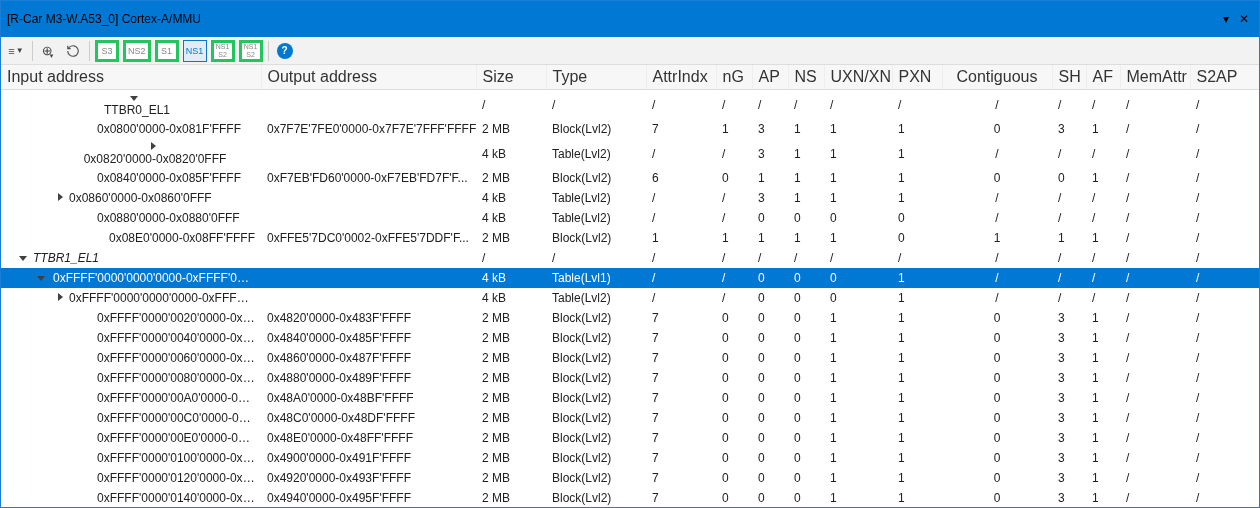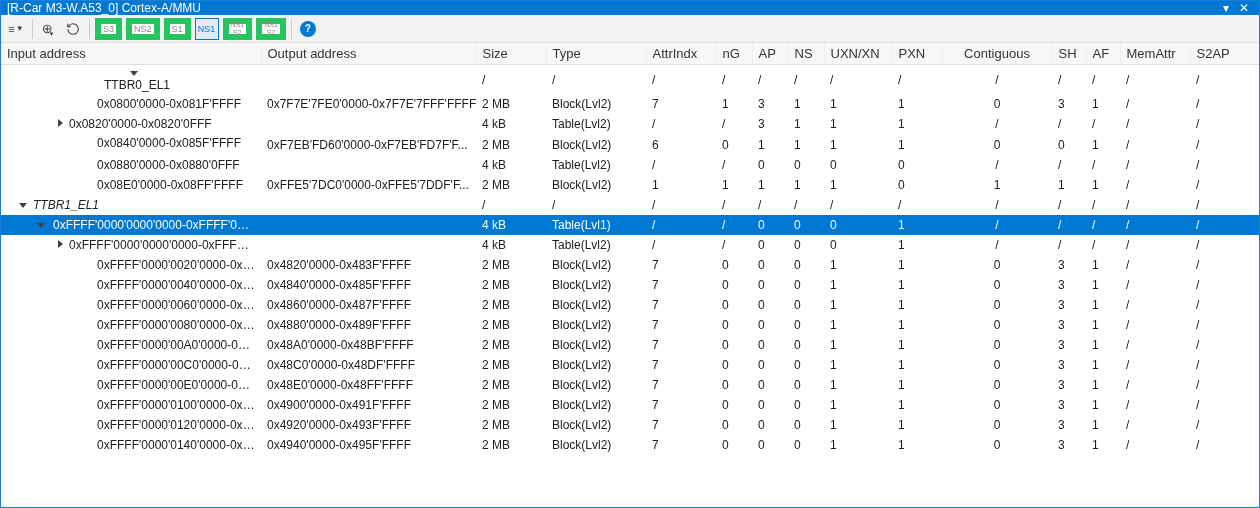--- a/index.html
+++ b/index.html
@@ -8,23 +8,23 @@
     font-family: "Segoe UI", Tahoma, sans-serif;
     font-size: 12px;
     color: #202020;
     background: #fafafa;
     width: 1260px;
     height: 508px;
     overflow: hidden;
     border: 1px solid #1a7ed6;
   }
   .titlebar {
-    height: 14px;
+    height: 36px;
     background: #0078d4;
-    color: #ffffff;
+    color: #000000;
     display: flex;
     align-items: center;
     padding: 0 6px;
     font-size: 12px;
   }
   .titlebar .title { flex: 1; }
   .titlebar .btn {
     width: 18px; height: 18px;
     display: flex; align-items: center; justify-content: center;
     cursor: pointer;
@@ -44,21 +44,21 @@
     min-width: 22px;
     display: flex; align-items: center; justify-content: center;
     border: 1px solid transparent;
     background: transparent;
     cursor: pointer;
     font-size: 11px;
     color: #444;
     padding: 0 2px;
   }
   .toolbar .tbtn.box {
-    border: 6px solid #22c55e;
+    border: 3px solid #22c55e;
     background: #fff;
     font-size: 9px;
     min-width: 24px;
     color: #888;
   }
   .toolbar .tbtn.box.active {
     border: 1px solid #0078d4;
     background: #e0ecf8;
     color: #0078d4;
   }
@@ -83,21 +83,21 @@
   }
   thead th {
     position: sticky; top: 0;
     background: #f7f7f7;
     border-bottom: 1px solid #ddd;
     border-right: 1px solid #eee;
     text-align: left;
     font-weight: 400;
     padding: 3px 6px;
     height: 20px;
-    font-size: 13px;
+    font-size: 16px;
     color: #333;
     white-space: nowrap;
     overflow: hidden;
   }
   tbody td {
     padding: 2px 6px;
     height: 20px;
     white-space: nowrap;
     overflow: hidden;
     text-overflow: clip;
@@ -263,85 +263,105 @@
           <td class="c-ns">1</td>
           <td class="c-uxn">1</td>
           <td class="c-pxn">1</td>
           <td class="c-contig">0</td>
           <td class="c-sh">3</td>
           <td class="c-af">1</td>
           <td class="c-memattr">/</td>
           <td class="c-s2ap">/</td>
         </tr>
         <tr>
-          <td class="c-input"><span class="tree" style="padding-left: 48px;">
+          <td class="c-input"><span class="tree" style="padding-left: 48px; flex-direction: column;">
               <span class="toggle right"></span>
               <span class="label">0x0820'0000-0x0820'0FFF</span>
             </span></td>
           <td class="c-output"></td>
           <td class="c-size">4 kB</td>
           <td class="c-type">Table(Lvl2)</td>
           <td class="c-attr">/</td>
           <td class="c-ng">/</td>
           <td class="c-ap">3</td>
           <td class="c-ns">1</td>
           <td class="c-uxn">1</td>
           <td class="c-pxn">1</td>
           <td class="c-contig">/</td>
           <td class="c-sh">/</td>
           <td class="c-af">/</td>
           <td class="c-memattr">/</td>
           <td class="c-s2ap">/</td>
         </tr>
         <tr>
-          <td class="c-input"><span class="tree" style="padding-left: 76px; align-items: flex-end;">
+          <td class="c-input"><span class="tree" style="padding-left: 76px;">
               <span class="toggle none"></span>
               <span class="label">0x0840'0000-0x085F'FFFF</span>
             </span></td>
           <td class="c-output">0xF7EB'FD60'0000-0xF7EB'FD7F'F...</td>
           <td class="c-size">2 MB</td>
           <td class="c-type">Block(Lvl2)</td>
           <td class="c-attr">6</td>
           <td class="c-ng">0</td>
           <td class="c-ap">1</td>
           <td class="c-ns">1</td>
           <td class="c-uxn">1</td>
           <td class="c-pxn">1</td>
           <td class="c-contig">0</td>
           <td class="c-sh">0</td>
           <td class="c-af">1</td>
           <td class="c-memattr">/</td>
           <td class="c-s2ap">/</td>
         </tr>
         <tr>
-          <td class="c-input"><span class="tree" style="padding-left: 76px;">
-              <span class="toggle none"></span>
-              <span class="label">0x0880'0000-0x0880'0FFF</span>
+          <td class="c-input"><span class="tree" style="padding-left: 48px;">
+              <span class="toggle right"></span>
+              <span class="label">0x0860'0000-0x0860'0FFF</span>
             </span></td>
           <td class="c-output"></td>
           <td class="c-size">4 kB</td>
           <td class="c-type">Table(Lvl2)</td>
           <td class="c-attr">/</td>
           <td class="c-ng">/</td>
+          <td class="c-ap">3</td>
+          <td class="c-ns">1</td>
+          <td class="c-uxn">1</td>
+          <td class="c-pxn">1</td>
+          <td class="c-contig">/</td>
+          <td class="c-sh">/</td>
+          <td class="c-af">/</td>
+          <td class="c-memattr">/</td>
+          <td class="c-s2ap">/</td>
+        </tr>
+        <tr>
+          <td class="c-input"><span class="tree" style="padding-left: 76px;">
+              <span class="toggle none"></span>
+              <span class="label">0x0880'0000-0x0880'0FFF</span>
+            </span></td>
+          <td class="c-output"></td>
+          <td class="c-size">4 kB</td>
+          <td class="c-type">Table(Lvl2)</td>
+          <td class="c-attr">/</td>
+          <td class="c-ng">/</td>
           <td class="c-ap">0</td>
           <td class="c-ns">0</td>
           <td class="c-uxn">0</td>
           <td class="c-pxn">0</td>
           <td class="c-contig">/</td>
           <td class="c-sh">/</td>
           <td class="c-af">/</td>
           <td class="c-memattr">/</td>
           <td class="c-s2ap">/</td>
         </tr>
         <tr>
-          <td class="c-input"><span class="tree" style="padding-left: 76px;">
+          <td class="c-input"><span class="tree" style="padding-left: 76px; justify-content: flex-end;">
               <span class="toggle none"></span>
               <span class="label">0x08E0'0000-0x08FF'FFFF</span>
             </span></td>
-          <td class="c-output">0xFFE5'7DC0'0000-0xFFE5'7DDF'F...</td>
+          <td class="c-output">0xFFE5'7DC0'0002-0xFFE5'7DDF'F...</td>
           <td class="c-size">2 MB</td>
           <td class="c-type">Block(Lvl2)</td>
           <td class="c-attr">1</td>
           <td class="c-ng">1</td>
           <td class="c-ap">1</td>
           <td class="c-ns">1</td>
           <td class="c-uxn">1</td>
           <td class="c-pxn">0</td>
           <td class="c-contig">1</td>
           <td class="c-sh">1</td>

